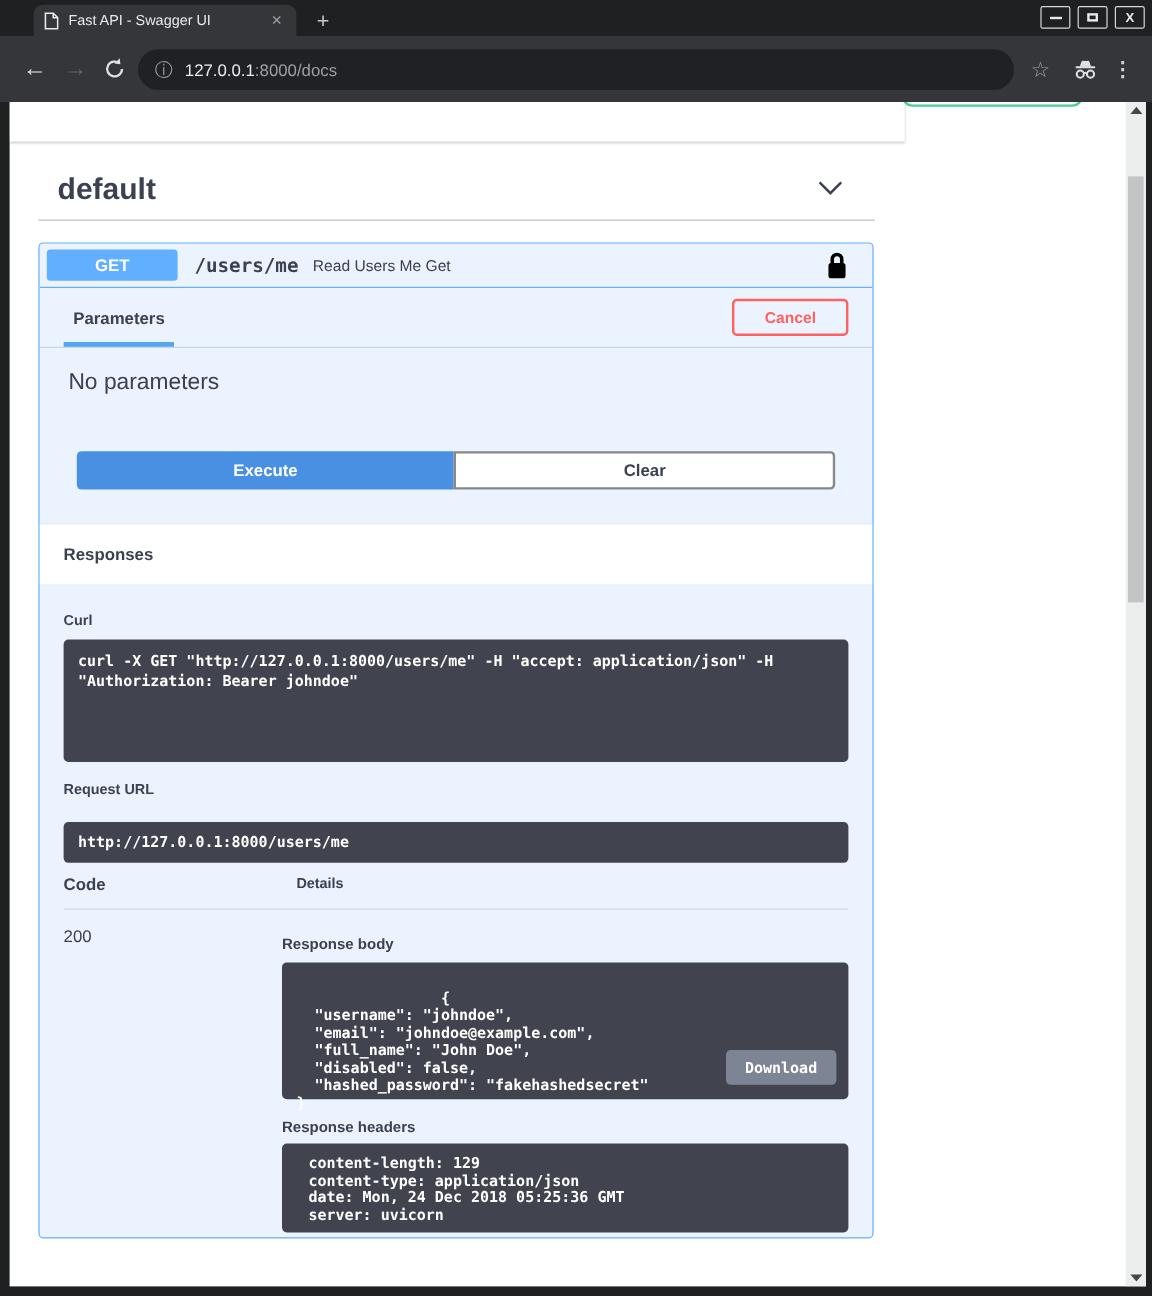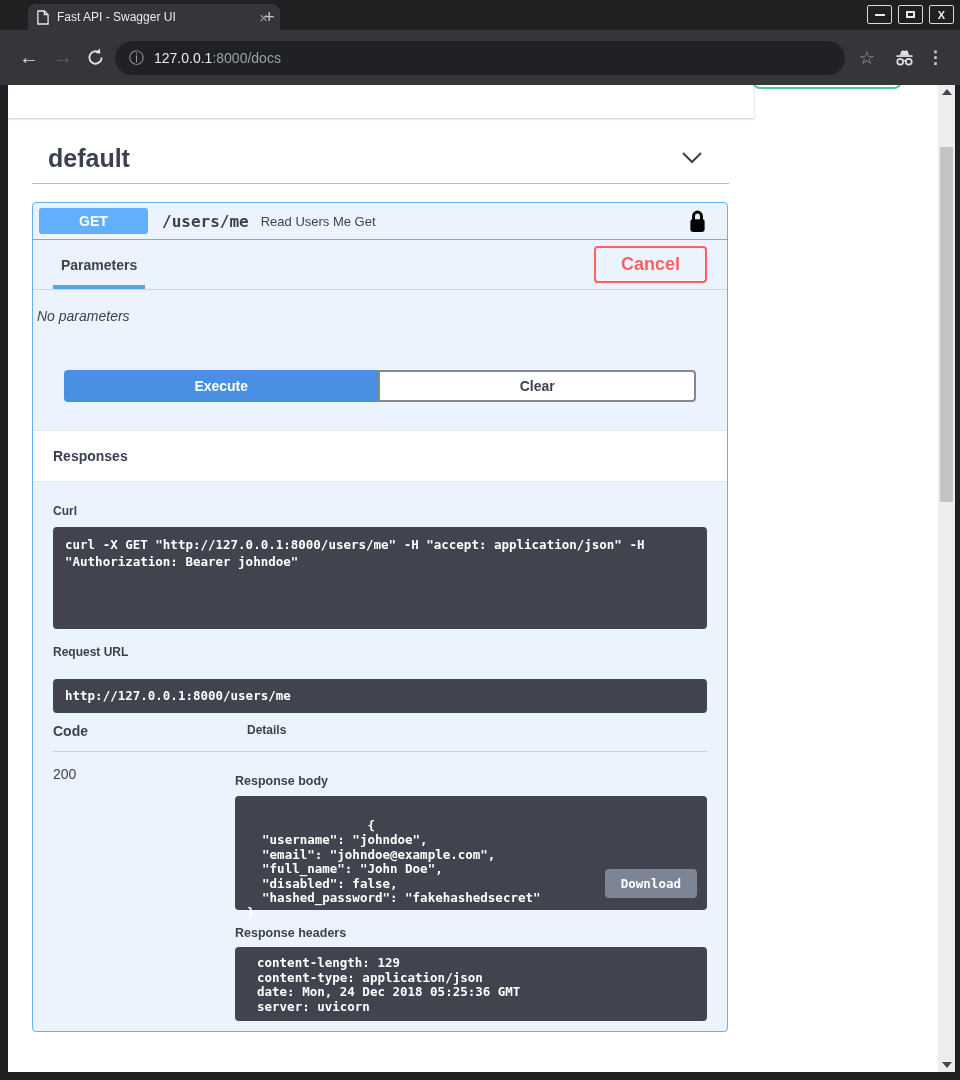--- a/index.html
+++ b/index.html
@@ -7,21 +7,21 @@
     --execute:#4990e2; --cancel:#ff6060; --code-bg:#41444e; --download:#7d8493;
     --ink:#3b4151; --tab-underline:#54a6f5;
   }
   *{box-sizing:border-box; margin:0; padding:0;}
   body{width:960px;height:1080px;overflow:hidden;background:#1e2021;
        font-family:"Liberation Sans", sans-serif; position:relative;}
   .window{position:absolute;inset:0;background:#1e2021;}
 
   
   .titlebar{position:absolute;left:0;top:0;width:960px;height:30px;background:#1e2021;}
-  .tab{position:absolute;left:28px;top:4px;width:252px;height:26px;background:#35363a;
+  .tab{position:absolute;left:28px;top:4px;width:219px;height:26px;background:#35363a;
        border-radius:8px 8px 0 0;display:flex;align-items:center;padding:0 8px;}
   .tab-title{color:#e8eaed;font-size:12px;margin-left:8px;flex:1;white-space:nowrap;overflow:hidden;}
   .tab-close{color:#9aa0a6;font-size:15px;line-height:1;padding:0 4px;cursor:default;}
   .new-tab{position:absolute;left:264px;top:4px;color:#c4c7ca;font-size:18px;line-height:26px;}
   .win-controls{position:absolute;right:6px;top:5px;display:flex;gap:6px;}
   .win-btn{width:25px;height:19px;border:1px solid #d6d8da;border-radius:2px;display:flex;
            align-items:center;justify-content:center;color:#e8eaed;font-size:11px;background:transparent;}
   .glyph-min{display:block;width:10px;height:2px;background:#e8eaed;}
   .glyph-max{display:block;width:9px;height:7px;border:2px solid #e8eaed;}
   .glyph-close{font-weight:bold;font-size:11px;color:#e8eaed;}
@@ -66,24 +66,24 @@
   .op-path{font-family:"DejaVu Sans Mono", monospace;font-weight:bold;font-size:16px;color:var(--ink);margin-left:14px;}
   .op-desc{font-size:13px;color:var(--ink);margin-left:12px;}
 
   .op-summary{height:37px;display:flex;align-items:center;padding:0 6px;border-bottom:1px solid var(--method-get);}
   .lock{margin-left:auto;margin-right:14px;display:flex;align-items:center;}
 
   .tabbar{height:50px;display:flex;justify-content:space-between;align-items:center;padding:0 20px;
         border-bottom:1px solid rgba(59,65,81,.18);}
   .tab-item{align-self:flex-end;font-size:14px;font-weight:bold;color:var(--ink);
         padding:0 8px 12px;border-bottom:4px solid var(--tab-underline);}
-  .cancel-btn{border:2px solid var(--cancel);color:var(--cancel);font-weight:bold;font-size:18px;
+  .cancel-btn{border:2px solid var(--cancel);color:var(--cancel);font-weight:bold;font-size:13px;
         padding:6px 25px;border-radius:4px;background:transparent;font-family:inherit;}
 
-  .no-params{padding:18px 4px 28px;font-size:14px;color:var(--ink);font-style:italic;}
+  .no-params{padding:18px 24px 28px;font-size:19px;color:var(--ink);}
 
   .execute-row{display:flex;padding:18px 31px 0;}
   .execute-btn{flex:1.003;height:32px;background:var(--execute);color:#fff;font-weight:bold;font-size:14px;
         border:none;border-radius:4px 0 0 4px;font-family:inherit;}
   .clear-btn{flex:1;height:32px;background:#fff;color:var(--ink);font-weight:bold;font-size:14px;
         border:2px solid #888;border-radius:0 4px 4px 0;font-family:inherit;}
 
   .responses-header{margin-top:28px;height:52px;background:#fff;border-top:1px solid rgba(59,65,81,.12);
         border-bottom:1px solid rgba(59,65,81,.12);display:flex;align-items:center;padding:0 20px;}
   .responses-title{font-size:14px;font-weight:bold;color:var(--ink);}

